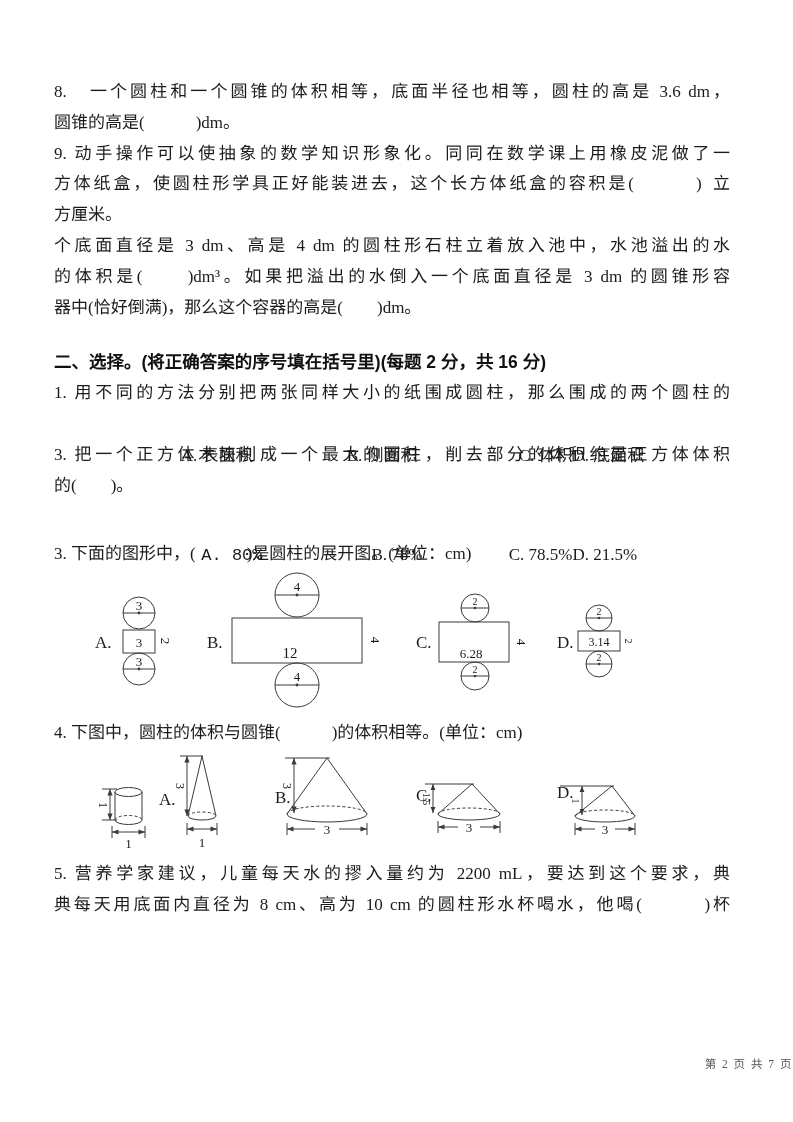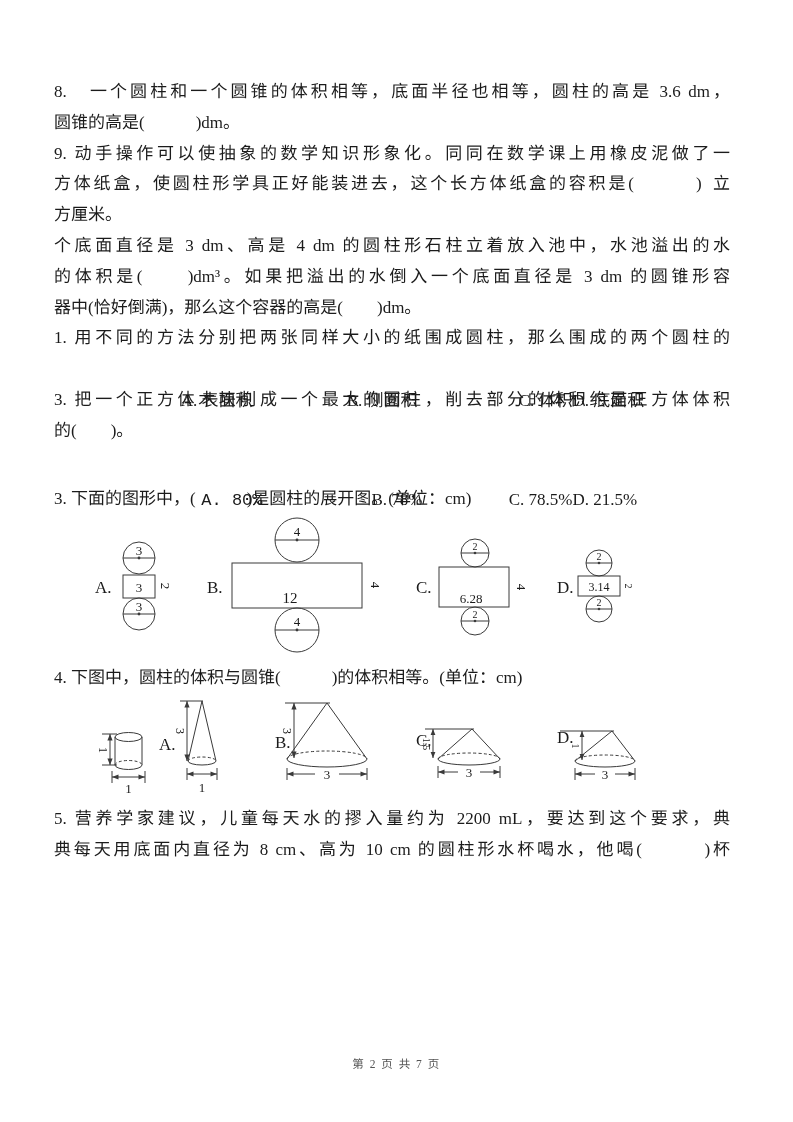--- a/index.html
+++ b/index.html
@@ -24,21 +24,21 @@
   .fig .dot{fill:#3a3a3a;stroke:none;}
   .fig polygon{fill:#3a3a3a;stroke:none;}
   .fig .dash{stroke-dasharray:3 2.2;}
   .fig text{fill:#1b1b1b;stroke:none;font-family:"Liberation Serif","DejaVu Serif",serif;}
   .optl{font-size:17px;}
   .dim{font-size:13px;text-anchor:middle;}
   .dimB{font-size:15px;text-anchor:middle;}
   .dimS{font-size:10px;text-anchor:middle;}
   .dimM{font-size:12px;text-anchor:middle;}
   .footer{
-    position:absolute;top:1055px;left:0;width:793px;text-align:center;
+    position:absolute;top:1055px;left:0;width:793px;text-align:right;
     font-size:11.5px;color:#555;letter-spacing:1.5px;
   }
 </style>
 </head>
 <body>
 
 <div class="content">
 
   <section>
     <div class="line fl">8.　一个圆柱和一个圆锥的体积相等，底面半径也相等，圆柱的高是 3.6 dm，</div>
@@ -50,20 +50,21 @@
     <div class="line fl">方体纸盒，使圆柱形学具正好能装进去，这个长方体纸盒的容积是(　　　) 立</div>
     <div class="line">方厘米。</div>
   </section>
 
   <section>
     <div class="line fl">个底面直径是 3 dm、高是 4 dm 的圆柱形石柱立着放入池中，水池溢出的水</div>
     <div class="line fl">的体积是(　　)dm³。如果把溢出的水倒入一个底面直径是 3 dm 的圆锥形容</div>
     <div class="line">器中(恰好倒满)，那么这个容器的高是(　　)dm。</div>
   </section>
 
+  <div class="sec-header">二、选择。(将正确答案的序号填在括号里)(每题 2 分，共 16 分)</div>
 
   <section>
     <div class="line fl">1. 用不同的方法分别把两张同样大小的纸围成圆柱，那么围成的两个圆柱的</div>
     <div class="opts">
       <span class="q1o0">A. 表面积</span><span class="q1o1">B. 侧面积</span><span class="q1o2">C. 体积</span><span>D. 底面积</span>
     </div>
   </section>
 
   <section>
     <div class="line fl">3. 把一个正方体木块削成一个最大的圆柱，削去部分的体积约是正方体体积</div>

